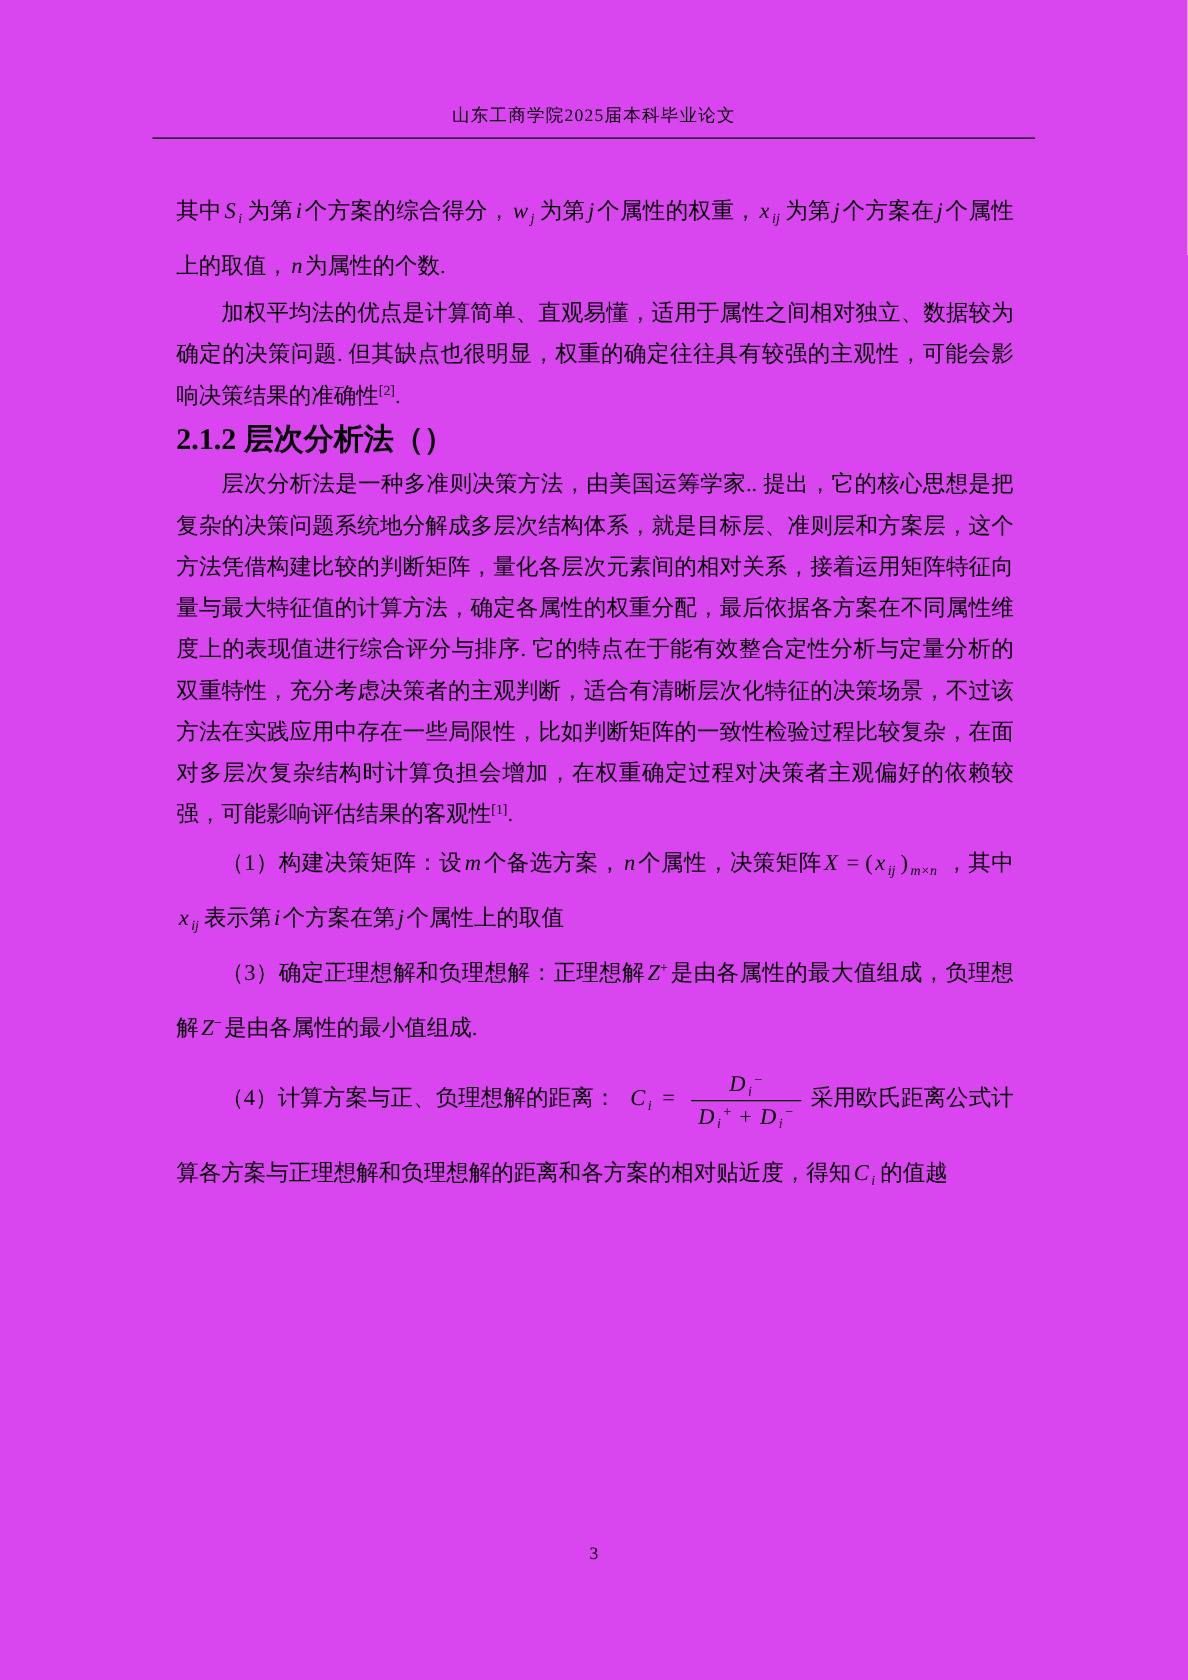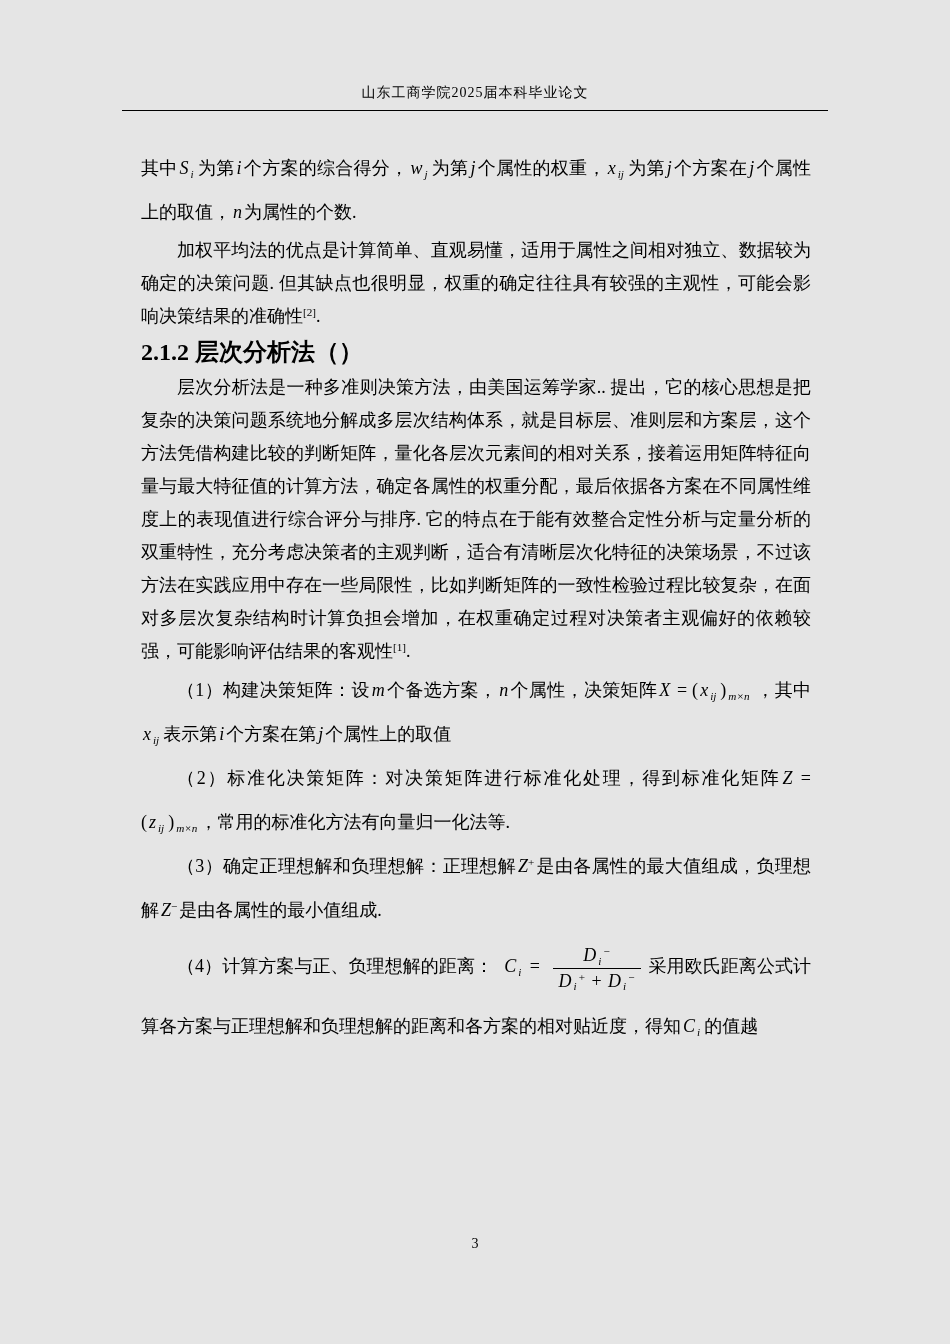--- a/index.html
+++ b/index.html
@@ -1,19 +1,19 @@
 <!DOCTYPE html>
 <html><head>
 <meta charset="utf-8">
 <style>
   html, body { margin:0; padding:0; background:#ffffff; }
   .page {
     position:relative;
     width:950px; height:1344px;
-    background:#e5e5e5;
+    background:#d946ef;
     font-family:"Liberation Serif","DejaVu Serif",serif;
     color:#000;
     overflow:hidden;
   }
   .header {
     position:absolute; top:84px; left:122px; width:706px;
     text-align:center; font-size:14px; letter-spacing:1px;
   }
   .header-rule {
     position:absolute; top:110px; left:122px; width:706px;
@@ -56,21 +56,20 @@
     <span>山东工商学院2025届本科毕业论文</span>
   </div>
   <div class="header-rule"></div>
 
   <div class="content">
       <p class="para noindent spaced"><span class="trun">其中</span><span class="math">S<sub class="math">i</sub></span><span class="trun">为第</span><span class="math">i</span><span class="trun">个方案的综合得分，</span><span class="math">w<sub class="math">j</sub></span><span class="trun">为第</span><span class="math">j</span><span class="trun">个属性的权重，</span><span class="math">x<sub class="math">ij</sub></span><span class="trun">为第</span><span class="math">j</span><span class="trun">个方案在</span><span class="math">j</span><span class="trun">个属性上的取值，</span><span class="math">n</span><span class="trun">为属性的个数.</span></p>
       <p class="para"><span class="trun">加权平均法的优点是计算简单、直观易懂，适用于属性之间相对独立、数据较为确定的决策问题. 但其缺点也很明显，权重的确定往往具有较强的主观性，可能会影响决策结果的准确性</span><sup class="cite">[2]</sup><span class="trun">.</span></p>
       <p class="heading"><span class="trun">2.1.2 层次分析法（）</span></p>
       <p class="para"><span class="trun">层次分析法是一种多准则决策方法，由美国运筹学家.. 提出，它的核心思想是把复杂的决策问题系统地分解成多层次结构体系，就是目标层、准则层和方案层，这个方法凭借构建比较的判断矩阵，量化各层次元素间的相对关系，接着运用矩阵特征向量与最大特征值的计算方法，确定各属性的权重分配，最后依据各方案在不同属性维度上的表现值进行综合评分与排序. 它的特点在于能有效整合定性分析与定量分析的双重特性，充分考虑决策者的主观判断，适合有清晰层次化特征的决策场景，不过该方法在实践应用中存在一些局限性，比如判断矩阵的一致性检验过程比较复杂，在面对多层次复杂结构时计算负担会增加，在权重确定过程对决策者主观偏好的依赖较强，可能影响评估结果的客观性</span><sup class="cite">[1]</sup><span class="trun">.</span></p>
       <p class="para spaced"><span class="trun">（1）构建决策矩阵：设</span><span class="math">m</span><span class="trun">个备选方案，</span><span class="math">n</span><span class="trun">个属性，决策矩阵</span><span class="math">X</span><span class="trun"> = (</span><span class="math">x<sub class="math">ij</sub></span><span class="trun">)</span><sub class="math">m×n</sub><span class="trun"> ，其中</span><span class="math">x<sub class="math">ij</sub></span><span class="trun">表示第</span><span class="math">i</span><span class="trun">个方案在第</span><span class="math">j</span><span class="trun">个属性上的取值</span></p>
-      <p class="para spaced"><span class="trun">（2）标准化决策矩阵：对决策矩阵进行标准化处理，得到标准化矩阵</span><span class="math">Z</span><span class="trun"> = (</span><span class="math">z<sub class="math">ij</sub></span><span class="trun">)</span><sub class="math">m×n</sub><span class="trun">，常用的标准化方法有向量归一化法等.</span></p>
       <p class="para spaced"><span class="trun">（3）确定正理想解和负理想解：正理想解</span><span class="math">Z<sup>+</sup></span><span class="trun">是由各属性的最大值组成，负理想解</span><span class="math">Z<sup>−</sup></span><span class="trun">是由各属性的最小值组成.</span></p>
       <p class="para spaced"><span class="trun">（4）计算方案与正、负理想解的距离：&nbsp;&nbsp;</span><span class="math">C<sub class="math">i</sub></span><span class="trun"> = </span><span class="frac"><span class="fnum"><span class="math">D<sub class="math">i</sub><sup>−</sup></span></span><span class="fden"><span class="math">D<sub class="math">i</sub><sup>+</sup></span><span class="trun"> + </span><span class="math">D<sub class="math">i</sub><sup>−</sup></span></span></span><span class="trun">采用欧氏距离公式计算各方案与正理想解和负理想解的距离和各方案的相对贴近度，得知</span><span class="math">C<sub class="math">i</sub></span><span class="trun">的值越</span></p>
     </div>
 
   <div class="footer">
     <span>3</span>
   </div>
 </div>
 
 </body></html>

